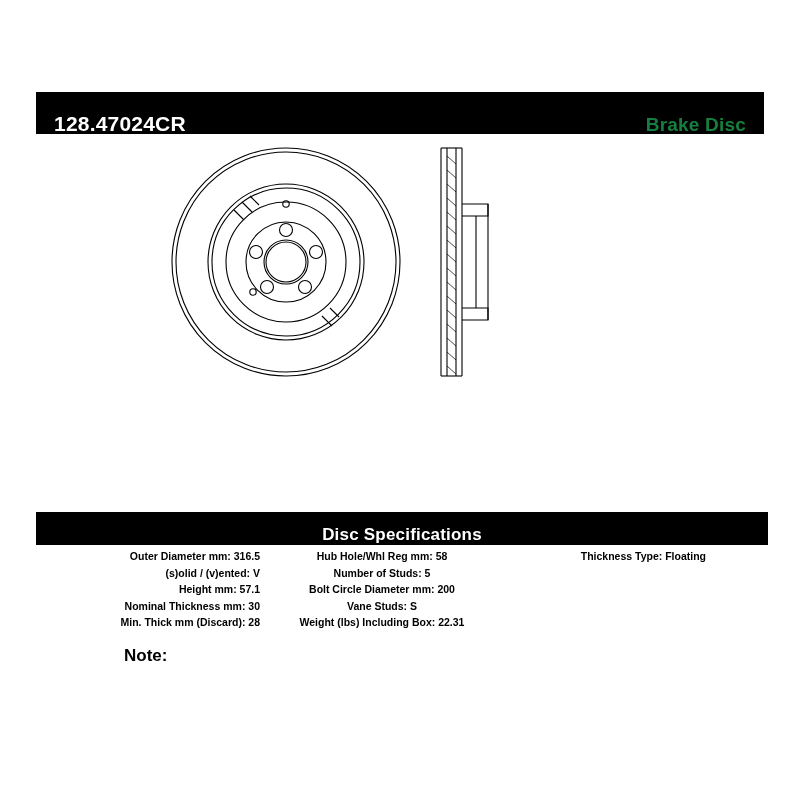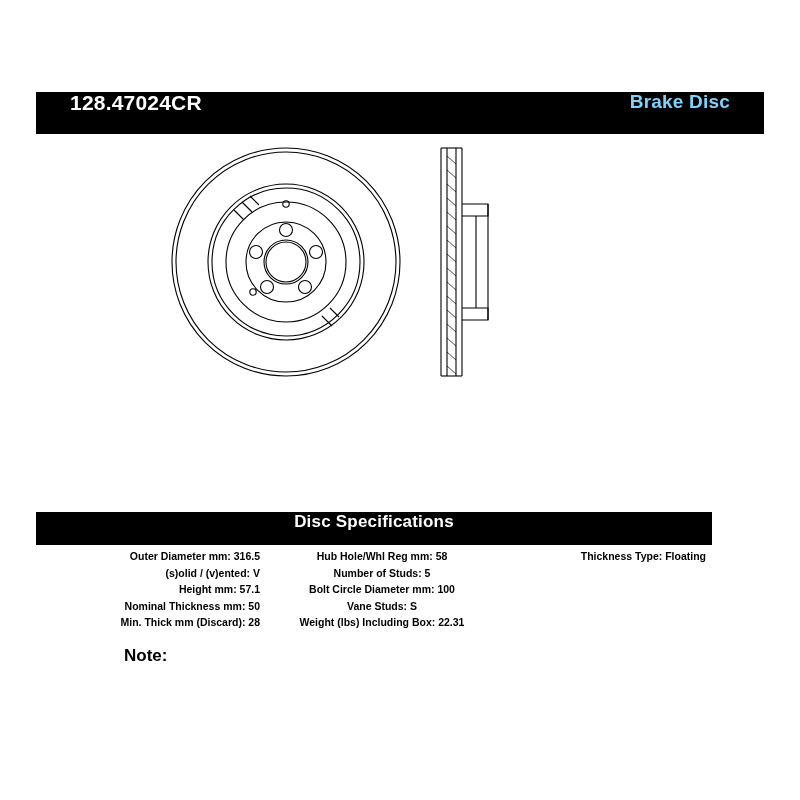--- a/index.html
+++ b/index.html
@@ -25,34 +25,34 @@
 
   
   .header-bar {
     position: absolute;
     left: 36px;
     top: 92px;
     width: 728px;
     height: 42px;
     background: #000000;
     display: flex;
-    align-items: flex-start;
+    align-items: flex-end;
     justify-content: space-between;
     box-sizing: border-box;
-    padding: 0 34px;
+    padding: 0 18px;
   }
   .part-number {
     color: #ffffff;
     font-size: 21px;
     font-weight: bold;
     letter-spacing: 0.2px;
     line-height: 1;
   }
   .product-type {
-    color: #7dd3fc;
+    color: #15803d;
     font-size: 19px;
     font-weight: bold;
     letter-spacing: 0.2px;
     line-height: 1;
   }
 
   
   .drawing {
     position: absolute;
     left: 36px;
@@ -60,25 +60,25 @@
     width: 728px;
     height: 360px;
   }
   .drawing svg { display: block; }
 
   
   .spec-bar {
     position: absolute;
     left: 36px;
     top: 512px;
-    width: 676px;
+    width: 732px;
     height: 33px;
     background: #000000;
     display: flex;
-    align-items: flex-start;
+    align-items: flex-end;
     justify-content: center;
   }
   .spec-bar-title {
     color: #ffffff;
     font-size: 17px;
     font-weight: bold;
     letter-spacing: 0.2px;
   }
 
   .spec-columns {
@@ -198,27 +198,27 @@
 
   <div class="spec-bar">
     <span class="spec-bar-title">Disc Specifications</span>
   </div>
 
   <div class="spec-columns">
     <div class="spec-col col-1">
       <div class="spec-line">Outer Diameter mm: 316.5</div>
       <div class="spec-line">(s)olid / (v)ented: V</div>
       <div class="spec-line">Height mm: 57.1</div>
-      <div class="spec-line">Nominal Thickness mm: 50</div>
+      <div class="spec-line">Nominal Thickness mm: 30</div>
       <div class="spec-line">Min. Thick mm (Discard): 28</div>
     </div>
     <div class="spec-col col-2">
       <div class="spec-line">Hub Hole/Whl Reg mm: 58</div>
       <div class="spec-line">Number of Studs: 5</div>
-      <div class="spec-line">Bolt Circle Diameter mm: 100</div>
+      <div class="spec-line">Bolt Circle Diameter mm: 200</div>
       <div class="spec-line">Vane Studs: S</div>
       <div class="spec-line">Weight (lbs) Including Box: 22.31</div>
     </div>
     <div class="spec-col col-3">
       <div class="spec-line">Thickness Type: Floating</div>
     </div>
   </div>
 
   <div class="note">
     <span>Note:</span>

